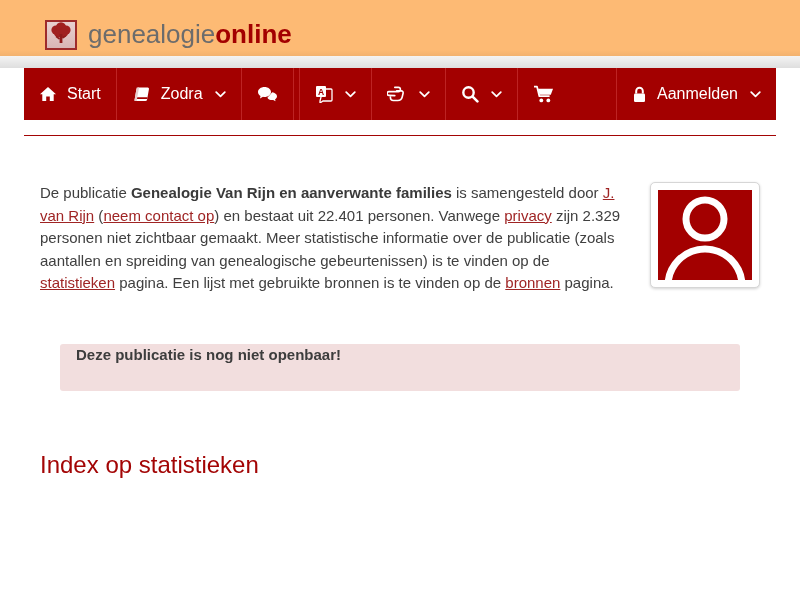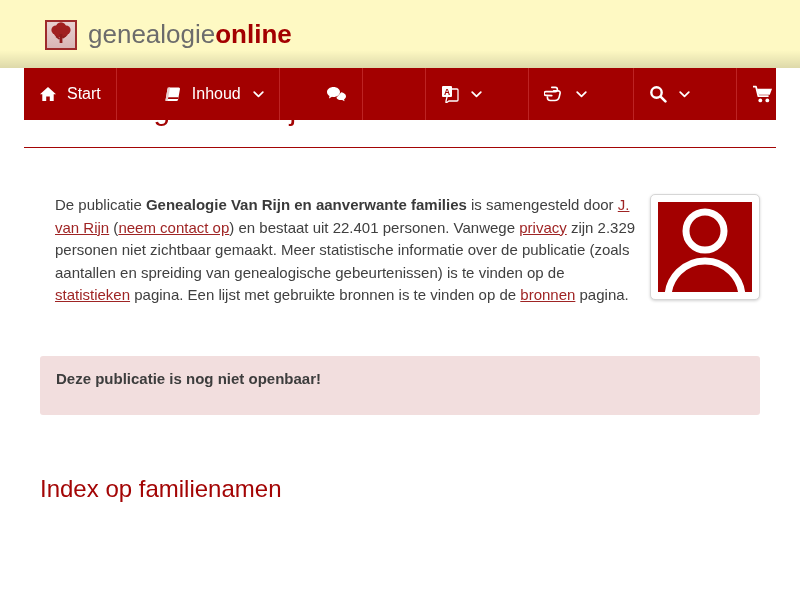--- a/index.html
+++ b/index.html
@@ -1,56 +1,56 @@
 <!DOCTYPE html>
 <html><head>
 <meta charset="utf-8">
 <style>
   * { box-sizing: border-box; margin: 0; padding: 0; }
   html, body { width: 800px; height: 600px; overflow: hidden; background: #fff;
     font-family: "Liberation Sans", "DejaVu Sans", sans-serif; }
 
   
-  .header { position: relative; height: 68px; background: #fef9c3; }
+  .header { position: relative; height: 56px; background: #fdba74; }
   .logo-box { position: absolute; left: 45px; top: 20px; width: 32px; height: 30px;
     border: 2px solid #9e2b2b; background: linear-gradient(#e8d0d0, #d9b6b6);
     display: flex; align-items: center; justify-content: center; }
   .logo-text { position: absolute; left: 88px; top: 19px; font-size: 26px; letter-spacing: 0; }
   .logo-gray { color: #6c6c6c; }
   .logo-red { color: #a30000; font-weight: bold; }
   .shadow-band { position: absolute; left: 0; right: 0; top: 50px; height: 18px;
     background: linear-gradient(to bottom, rgba(0,0,0,0), rgba(0,0,0,0.13)); }
 
   
   .navbar { position: absolute; left: 24px; top: 68px; width: 752px; height: 52px;
-    background: #a30000; display: flex; align-items: stretch; color: #fff; z-index: 5; gap: 31px; }
+    background: #a30000; display: flex; align-items: stretch; color: #fff; z-index: 5; }
   .nav-item { display: flex; align-items: center; gap: 10px; padding: 0 15px;
     font-size: 16px; cursor: pointer; border-right: 1px solid #bd2323; white-space: nowrap; }
   .nav-item.no-sep { border-right: none; margin-left: 47px; }
   .nav-item.right-sep { border-right: none; border-left: 1px solid #bd2323; }
   .nav-spacer { flex: 1; }
   .nav-item svg { display: block; }
   .chev { margin-left: 2px; }
 
   
   .page-title { margin: 25px 40px 0; font-size: 30px; font-weight: 400; color: #a30505; }
   .title-rule { border: none; border-top: 1px solid #a30505; margin: 20px 24px 0; }
 
   .intro-row { display: flex; margin: 46px 40px 0; }
-  .intro-text { width: 588px; font-size: 15px; line-height: 22.5px; color: #404040; margin-left: 15px; }
+  .intro-text { width: 588px; font-size: 15px; line-height: 22.5px; color: #404040; }
   .intro-text strong { color: #3a3a3a; }
   .txt-link { color: #9f2424; text-decoration: underline; }
 
   .avatar-frame { margin-left: auto; width: 110px; height: 106px; background: #fff;
     border: 1px solid #d6d6d6; border-radius: 5px; padding: 7px;
     box-shadow: 0 1px 3px rgba(0,0,0,0.18); }
   .avatar-inner { width: 94px; height: 90px; background: #a30000; overflow: hidden; }
 
-  .alert { margin: 49px 40px 0; background: #f2dede; border-radius: 3px;
-    padding: 13px 16px 22px; color: #3d3d3d; font-size: 15px; line-height: 20px; }
+  .alert { margin: 49px 60px 0; background: #f2dede; border-radius: 3px;
+    padding: 1px 16px 22px; color: #3d3d3d; font-size: 15px; line-height: 20px; }
   .alert-title { font-weight: bold; margin-bottom: 4px; }
 
   .section-heading { margin: 60px 40px 0; font-size: 24px; font-weight: 400; color: #a30505; }
 </style>
 </head>
 <body>
 
 <div class="header">
   <div class="logo-box">
     <span>
@@ -85,21 +85,21 @@
   <div class="nav-item">
     <span>
       <svg width="19" height="17" viewBox="0 0 19 17">
         <g transform="skewX(-10)">
           <rect x="5" y="1.5" width="12.5" height="13.5" rx="1.5" fill="#fff"></rect>
           <rect x="5" y="11.2" width="12.5" height="1.7" fill="#a30000"></rect>
           <rect x="5" y="1.5" width="2.3" height="13.5" fill="#e8cccc"></rect>
         </g>
       </svg>
     </span>
-    <span>Inhoud</span>
+    <span>Zodra</span>
     <span class="chev">
       <svg width="11" height="7" viewBox="0 0 11 7">
         <path d="M1.2 1.2 L5.5 5.4 L9.8 1.2" stroke="#fff" stroke-width="1.7" fill="none" stroke-linecap="round" stroke-linejoin="round"></path>
       </svg>
     </span>
   </div>
 
   <div class="nav-item">
     <span>
       <svg width="21" height="16" viewBox="0 0 21 16">
@@ -193,14 +193,14 @@
           <circle cx="47" cy="96" r="37" fill="none" stroke="#fff" stroke-width="7"></circle>
         </svg>
       </div>
     </div>
   </div>
 
   <div class="alert">
     <div class="alert-title">Deze publicatie is nog niet openbaar!</div>
   </div>
 
-  <h2 class="section-heading">Index op familienamen</h2>
+  <h2 class="section-heading">Index op statistieken</h2>
 </main>
 
 </body></html>

